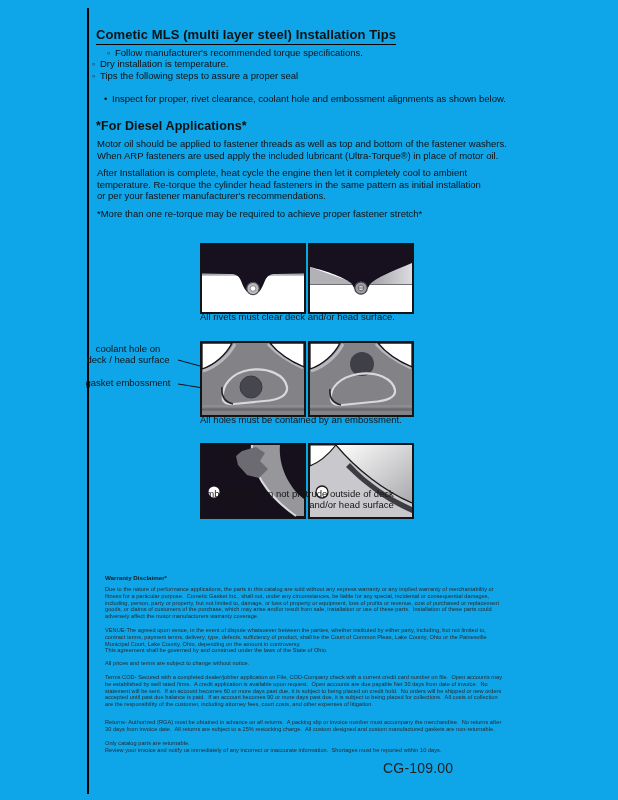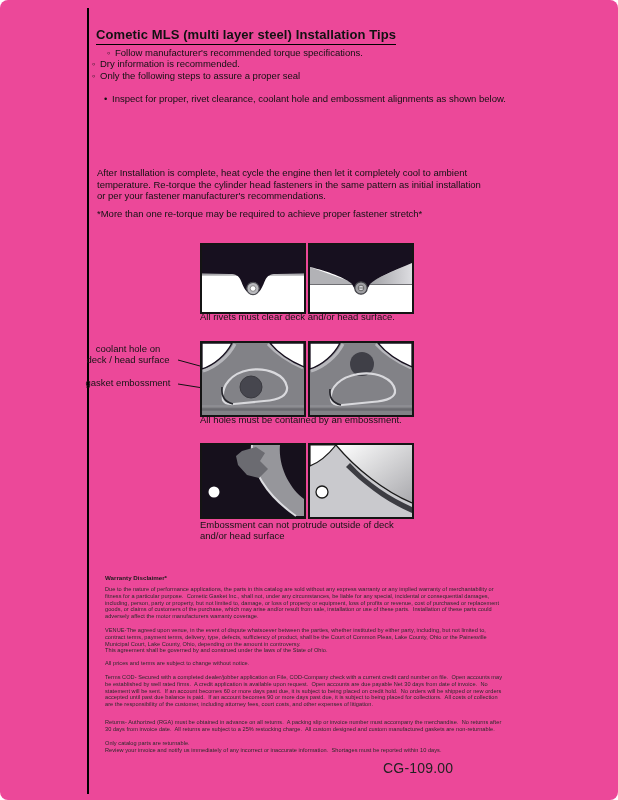--- a/index.html
+++ b/index.html
@@ -1,17 +1,17 @@
 <!DOCTYPE html>
 <html><head>
 <meta charset="utf-8">
 <style>
   html,body{margin:0;padding:0;background:#ffffff;}
-  .page{position:relative;width:618px;height:800px;background:#ec4899;overflow:hidden;
-        font-family:"Liberation Sans", sans-serif;color:#111;border-radius:8px;}
+  .page{position:relative;width:618px;height:800px;background:#0ea5e9;overflow:hidden;
+        font-family:"Liberation Sans", sans-serif;color:#111;}
   .abs{position:absolute;}
   .pre{white-space:pre;}
   .vline{position:absolute;left:87px;top:8px;width:2px;height:786px;background:#000;}
   .title{font-size:13px;font-weight:bold;border-bottom:1.5px solid #000;padding-bottom:2px;
          letter-spacing:.1px;display:inline-block;}
   .tiprow{position:absolute;font-size:9.5px;line-height:11.5px;white-space:pre;}
   .tipmark{display:inline-block;width:8px;font-size:9.5px;}
   .h2{font-size:12.5px;font-weight:bold;letter-spacing:.1px;}
   .body{font-size:9.5px;line-height:11.6px;}
   .rw{font-size:13px;letter-spacing:.4px;color:#141414;text-align:center;margin-top:32px;}
@@ -27,24 +27,27 @@
 
 <div class="page">
 
   <div class="vline"></div>
 
   <div class="abs" style="left:96px;top:25px;">
     <span class="title">Cometic MLS (multi layer steel) Installation Tips</span>
   </div>
 
   <div class="tiprow" style="left:107px;top:47px;"><span class="tipmark">◦</span><span>Follow manufacturer's recommended torque specifications.</span></div>
-  <div class="tiprow" style="left:92px;top:58px;"><span class="tipmark">◦</span><span>Dry information is recommended.</span></div>
-  <div class="tiprow" style="left:92px;top:69.5px;"><span class="tipmark">◦</span><span>Only the following steps to assure a proper seal</span></div>
+  <div class="tiprow" style="left:92px;top:58px;"><span class="tipmark">◦</span><span>Dry installation is temperature.</span></div>
+  <div class="tiprow" style="left:92px;top:69.5px;"><span class="tipmark">◦</span><span>Tips the following steps to assure a proper seal</span></div>
   <div class="tiprow" style="left:104px;top:92.5px;"><span class="tipmark">•</span><span>Inspect for proper, rivet clearance, coolant hole and embossment alignments as shown below.</span></div>
 
+  <div class="abs h2" style="left:96px;top:119px;">*For Diesel Applications*</div>
+  <div class="abs body pre" style="left:97px;top:138px;">Motor oil should be applied to fastener threads as well as top and bottom of the fastener washers.
+When ARP fasteners are used apply the included lubricant (Ultra-Torque®) in place of motor oil.</div>
   <div class="abs body pre" style="left:97px;top:208px;">*More than one re-torque may be required to achieve proper fastener stretch*</div>
   <div class="abs body pre" style="left:97px;top:167px;">After Installation is complete, heat cycle the engine then let it completely cool to ambient
 temperature. Re-torque the cylinder head fasteners in the same pattern as initial installation
 or per your fastener manufacturer's recommendations.</div>
 
   <div class="abs rw" style="left:200px;top:230px;width:104px;">RIGHT</div>
   <div class="abs rw" style="left:308px;top:230px;width:104px;">WRONG</div>
 
   <svg class="abs dbox" style="left:200px;top:243px;" width="102" height="67" viewBox="0 0 102 67">
     <rect x="0" y="0" width="102" height="67" fill="#ffffff"></rect>
@@ -134,21 +137,21 @@
       </linearGradient>
     </defs>
     <rect x="0" y="0" width="102" height="72" fill="#c9c9cd"></rect>
     <path d="M26,0 H102 V58 C74,46 46,24 26,0 Z" fill="url(#g3)"></path>
     <path d="M26,0 C46,24 74,46 102,58" stroke="#1a1a1a" stroke-width="1.3" fill="none"></path>
     <path d="M40,18 C58,38 80,52 102,62 L102,68 C78,58 54,40 36,22 Z" fill="#3c3c42"></path>
     <path d="M0,0 H26 C18,10 8,18 0,21 Z" fill="#ffffff" stroke="#1a1a1a" stroke-width="1.2"></path>
     <circle cx="12" cy="47" r="6" fill="#ffffff" stroke="#1a1a1a" stroke-width="1.3"></circle>
   </svg>
 
-  <div class="abs cap pre" style="left:200px;top:520px;">Embossment can not protrude outside of deck
+  <div class="abs cap pre" style="left:200px;top:489px;text-align:right;">Embossment can not protrude outside of deck
 and/or head surface</div>
 
   <div class="abs warrh" style="left:105px;top:574px;">Warranty Disclaimer*</div>
   <div class="abs warr pre" style="left:105px;top:586px;">Due to the nature of performance applications, the parts in this catalog are sold without any express warranty or any implied warranty of merchantability or
 fitness for a particular purpose.  Cometic Gasket Inc., shall not, under any circumstances, be liable for any special, incidental or consequential damages,
 including, person, party or property, but not limited to, damage, or loss of property or equipment, loss of profits or revenue, cost of purchased or replacement
 goods, or claims of customers of the purchase, which may arise and/or result from sale, installation or use of these parts.  Installation of these parts could
 adversely affect the motor manufacturers warranty coverage.</div>
   <div class="abs warr pre" style="left:105px;top:627px;">VENUE-The agreed upon venue, in the event of dispute whatsoever between the parties, whether instituted by either party, including, but not limited to,
 contract terms, payment terms, delivery, type, defects, sufficiency of product, shall be the Court of Common Pleas, Lake County, Ohio or the Painesville

